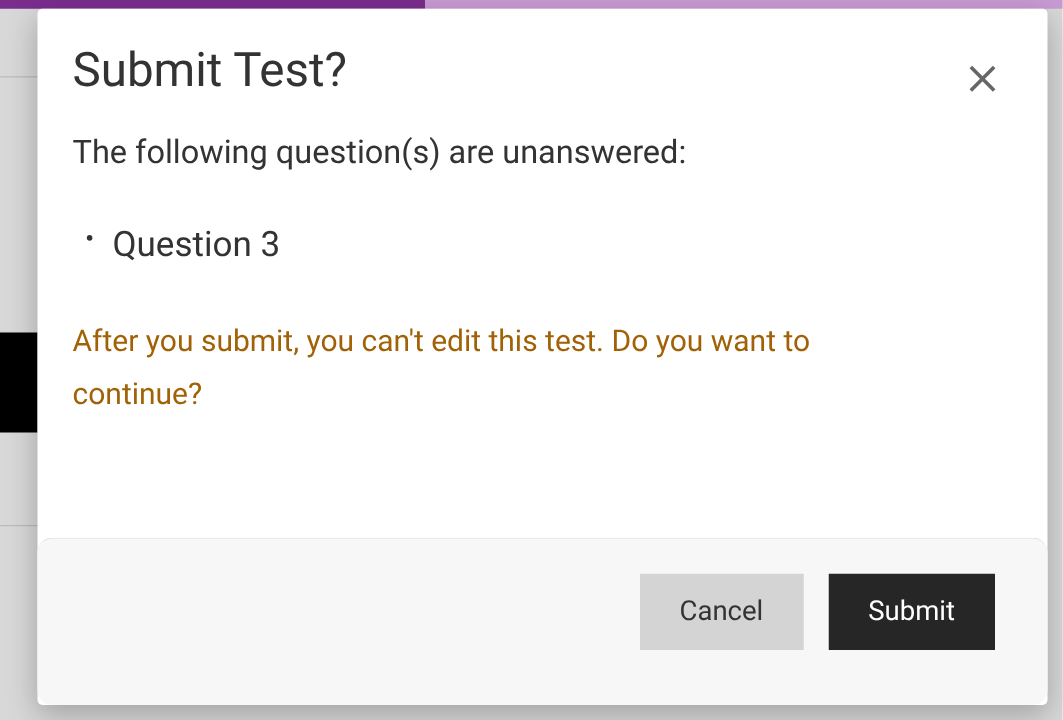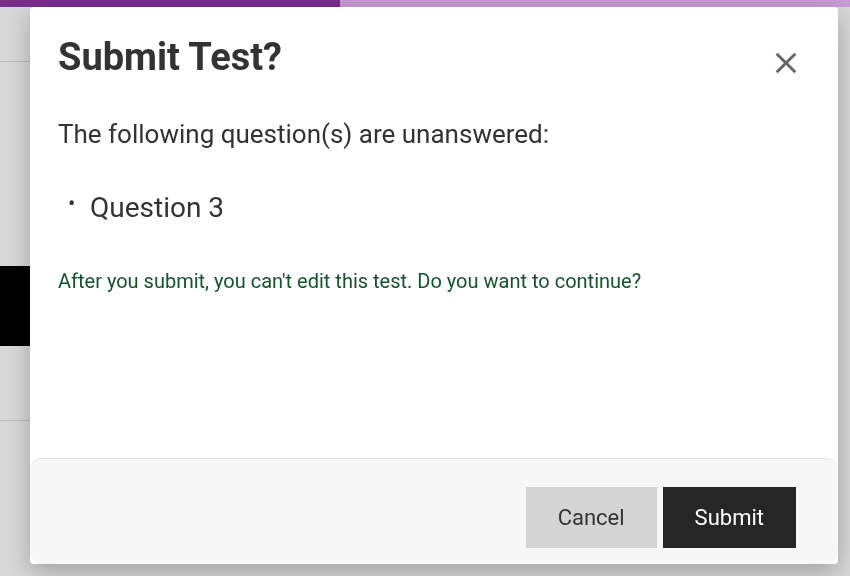--- a/index.html
+++ b/index.html
@@ -59,23 +59,23 @@
       display: flex;
       flex-direction: column;
     }
     .modal-body {
       flex: 1;
       padding: 28px 28px 20px 28px;
       position: relative;
     }
     .modal-title {
       font-size: 38px;
-      font-weight: 700;
+      font-weight: 400;
       color: #333;
-      margin-bottom: 40px;
+      margin-bottom: 28px;
     }
     .close-btn {
       position: absolute;
       top: 36px;
       right: 32px;
       width: 40px;
       height: 40px;
       background: transparent;
       border: none;
       cursor: pointer;
@@ -108,32 +108,32 @@
     }
     .question-list li::before {
       content: "•";
       position: absolute;
       left: -4px;
       top: 0;
       font-size: 22px;
       color: #333;
     }
     .warning-text {
-      font-size: 20px;
-      color: #14532d;
+      font-size: 24px;
+      color: #a16207;
       line-height: 1.75;
       max-width: 680px;
     }
     .modal-footer {
       border-top: 1px solid #e4e4e4;
       background: #f7f7f7;
-      padding: 28px 42px 16px 28px;
+      padding: 28px 42px 44px 28px;
       display: flex;
       justify-content: flex-end;
-      gap: 6px;
+      gap: 20px;
       border-bottom-left-radius: 4px;
       border-bottom-right-radius: 4px;
       border-radius: 12px;
     }
     .btn {
       font-size: 22px;
       padding: 18px 32px;
       border: none;
       cursor: pointer;
       font-family: inherit;

